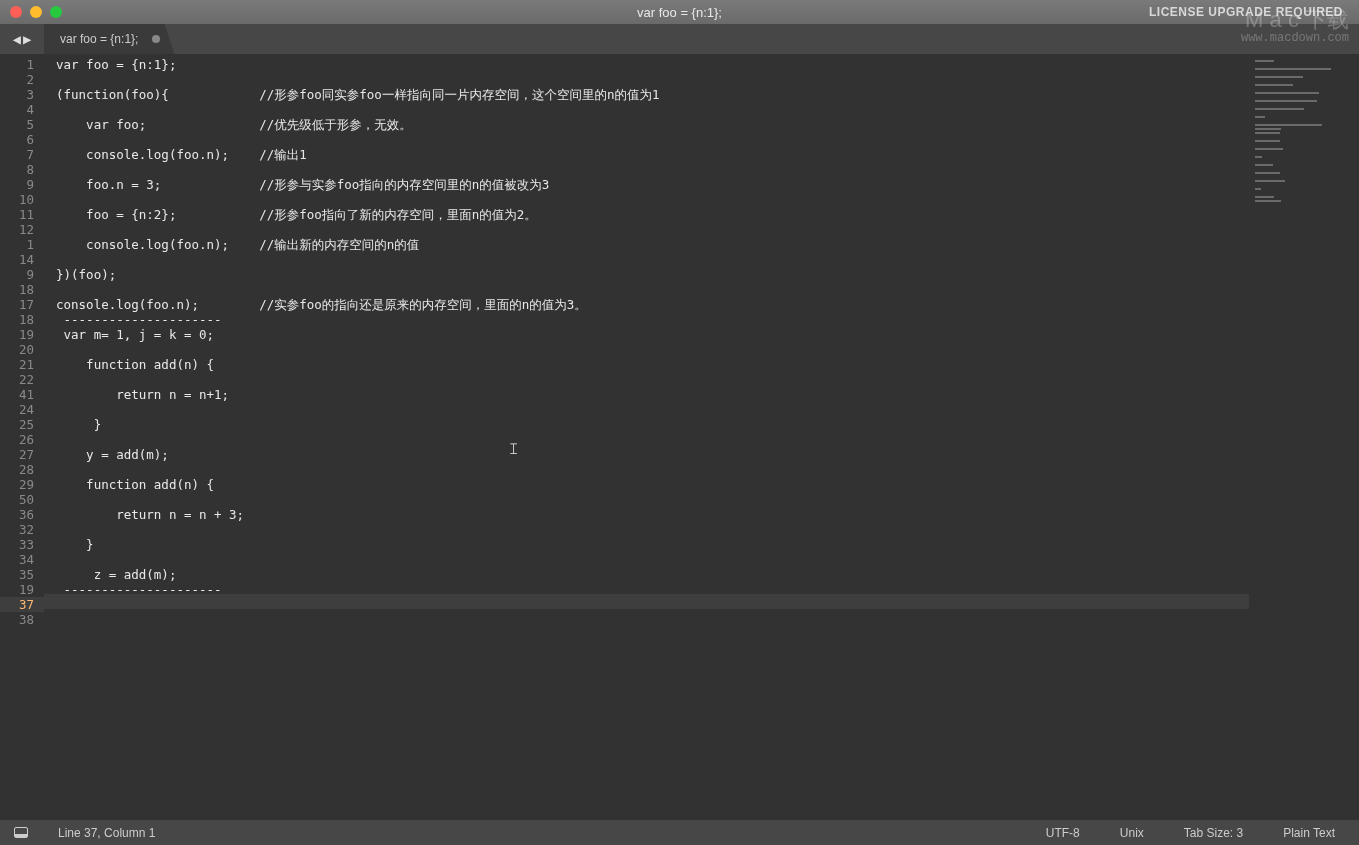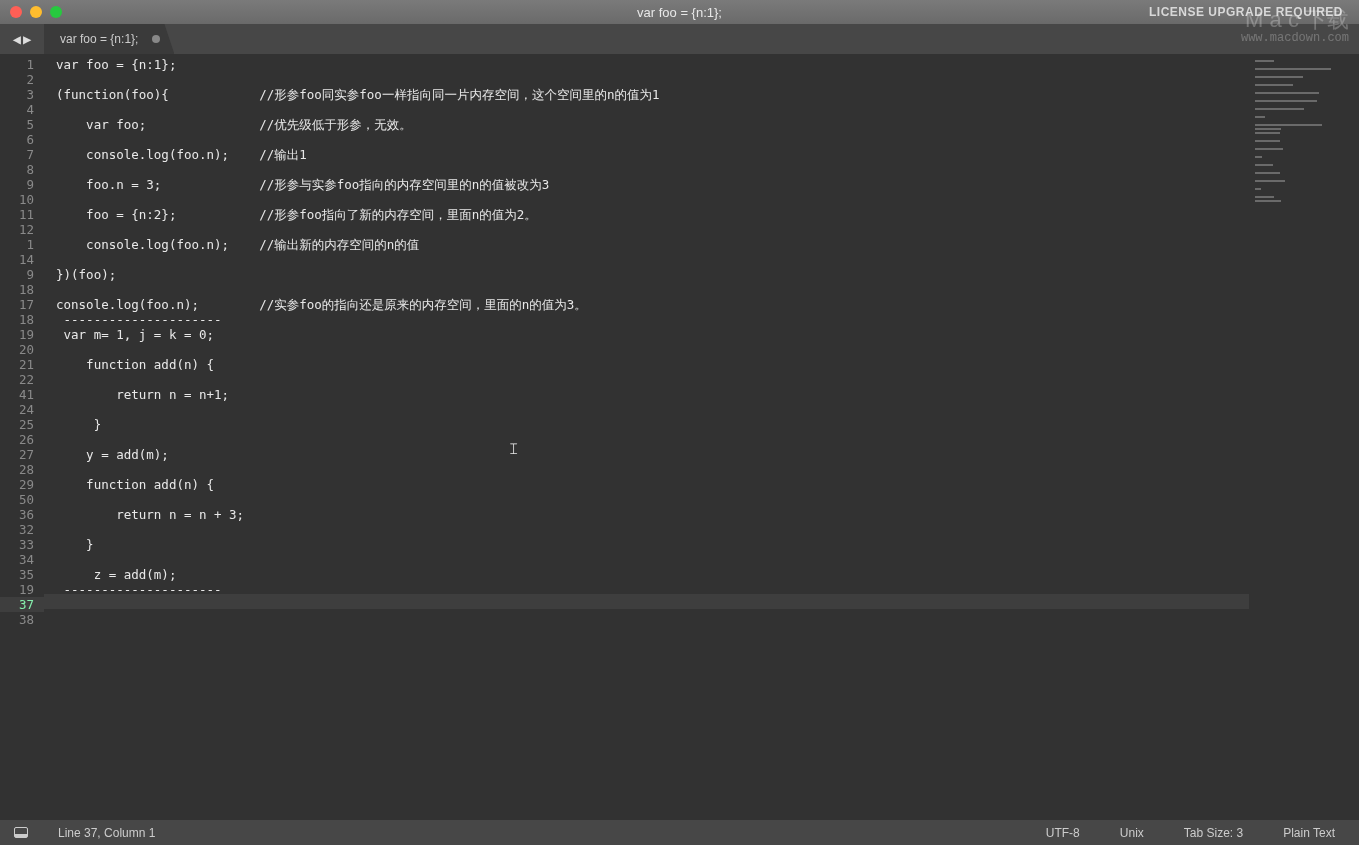--- a/index.html
+++ b/index.html
@@ -110,21 +110,21 @@
     white-space: pre;
     position: relative;
   }
   .line-hl {
     position: absolute;
     left: 0; right: 0;
     height: 15px;
     background: #3e3e3e;
     z-index: 0;
   }
-  .gutter .line-hl-num { background:#3e3e3e; color:#86efac; display:block; margin-right:-10px; padding-right:10px;}
+  .gutter .line-hl-num { background:#3e3e3e; color:#fdba74; display:block; margin-right:-10px; padding-right:10px;}
   .code-line { position: relative; z-index: 1; } 
   .minimap {
     width: 110px;
     background: #323232;
     padding: 6px;
   }
   .mm-line {
     height: 2px;
     background: #6a6a6a;
     margin-bottom: 2px;

